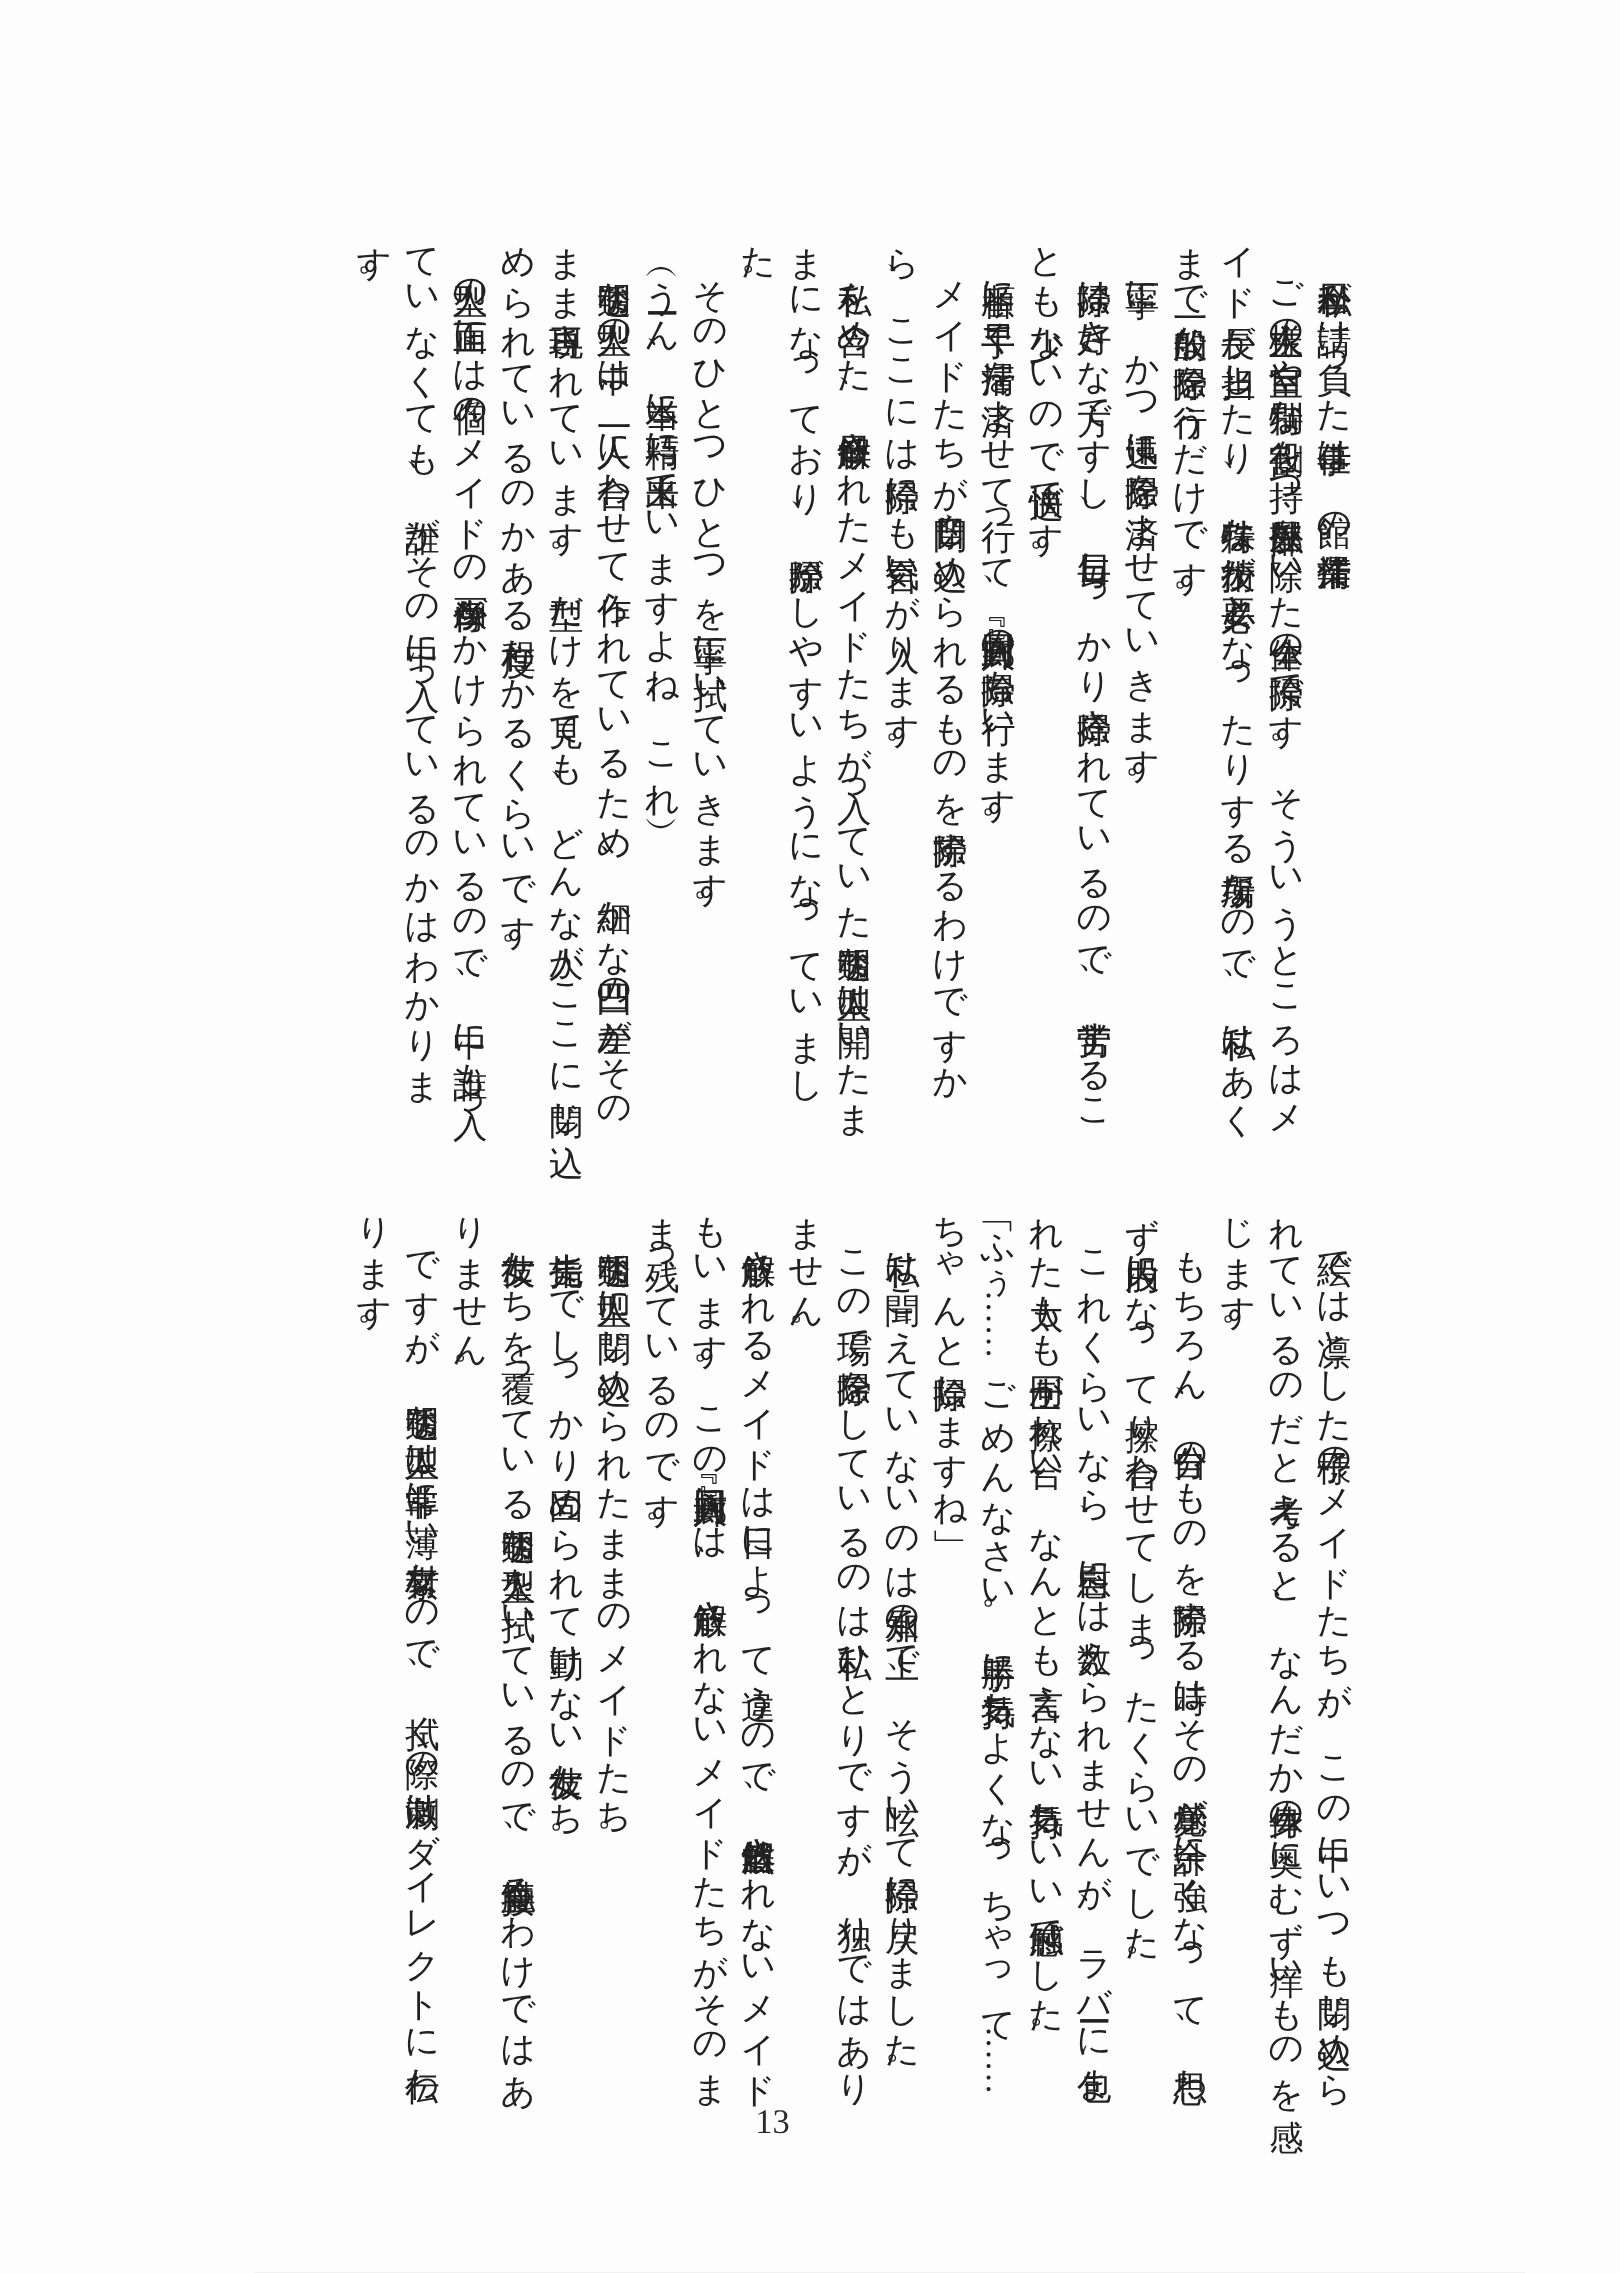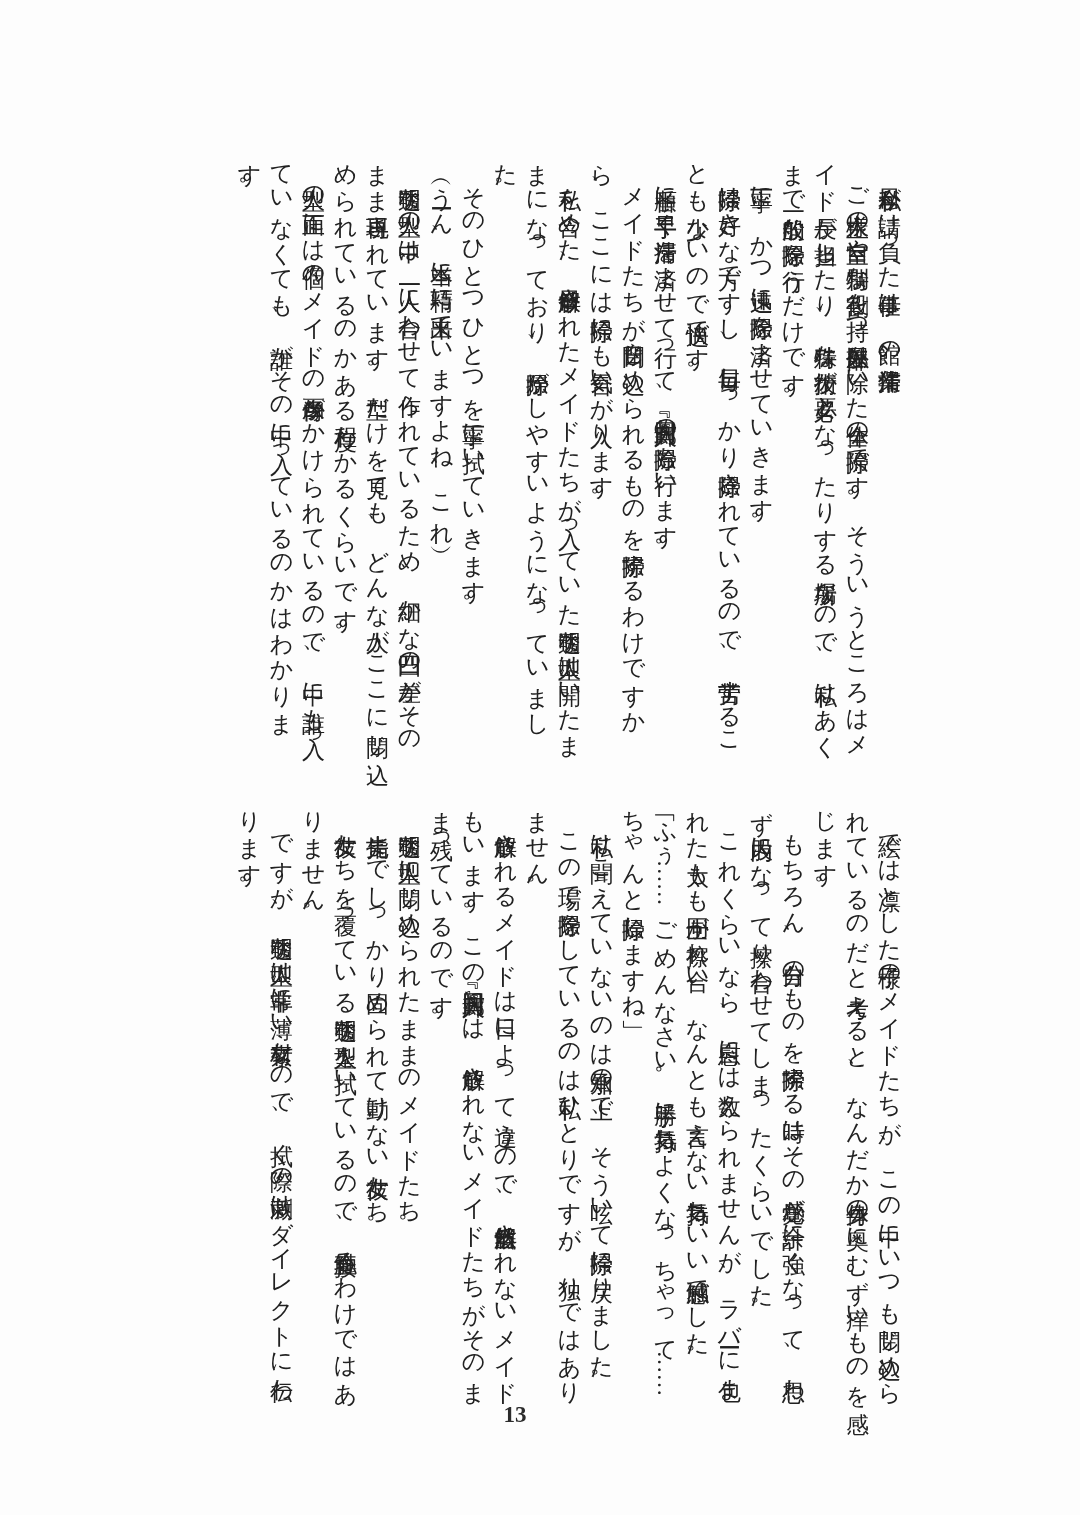--- a/index.html
+++ b/index.html
@@ -41,21 +41,20 @@
   #bottom-block { top: 795px; }
   .page-number {
     position: absolute;
     top: 1402px;
     right: 175px;
     width: 780px;
     text-align: center;
     font-family: "Liberation Serif", "DejaVu Serif", serif;
     font-size: 23px;
     color: #2b2b2b;
-    font-weight: bold;
   }
 </style>
 </head>
 <body>
 
 <div class="sheet">
 
   <div class="vblock" id="top-block">
     <p>今日私が請け負った仕事は、館の清掃作業。</p>
     <p>ご主人様の自室や特別な役割を持つ部屋以外を除いた全体の掃除です。そういうところはメイド長が担当したり、特殊な技術が必要となったりする場所なので、私はあくまで一般的な掃除を行うだけです。</p>

